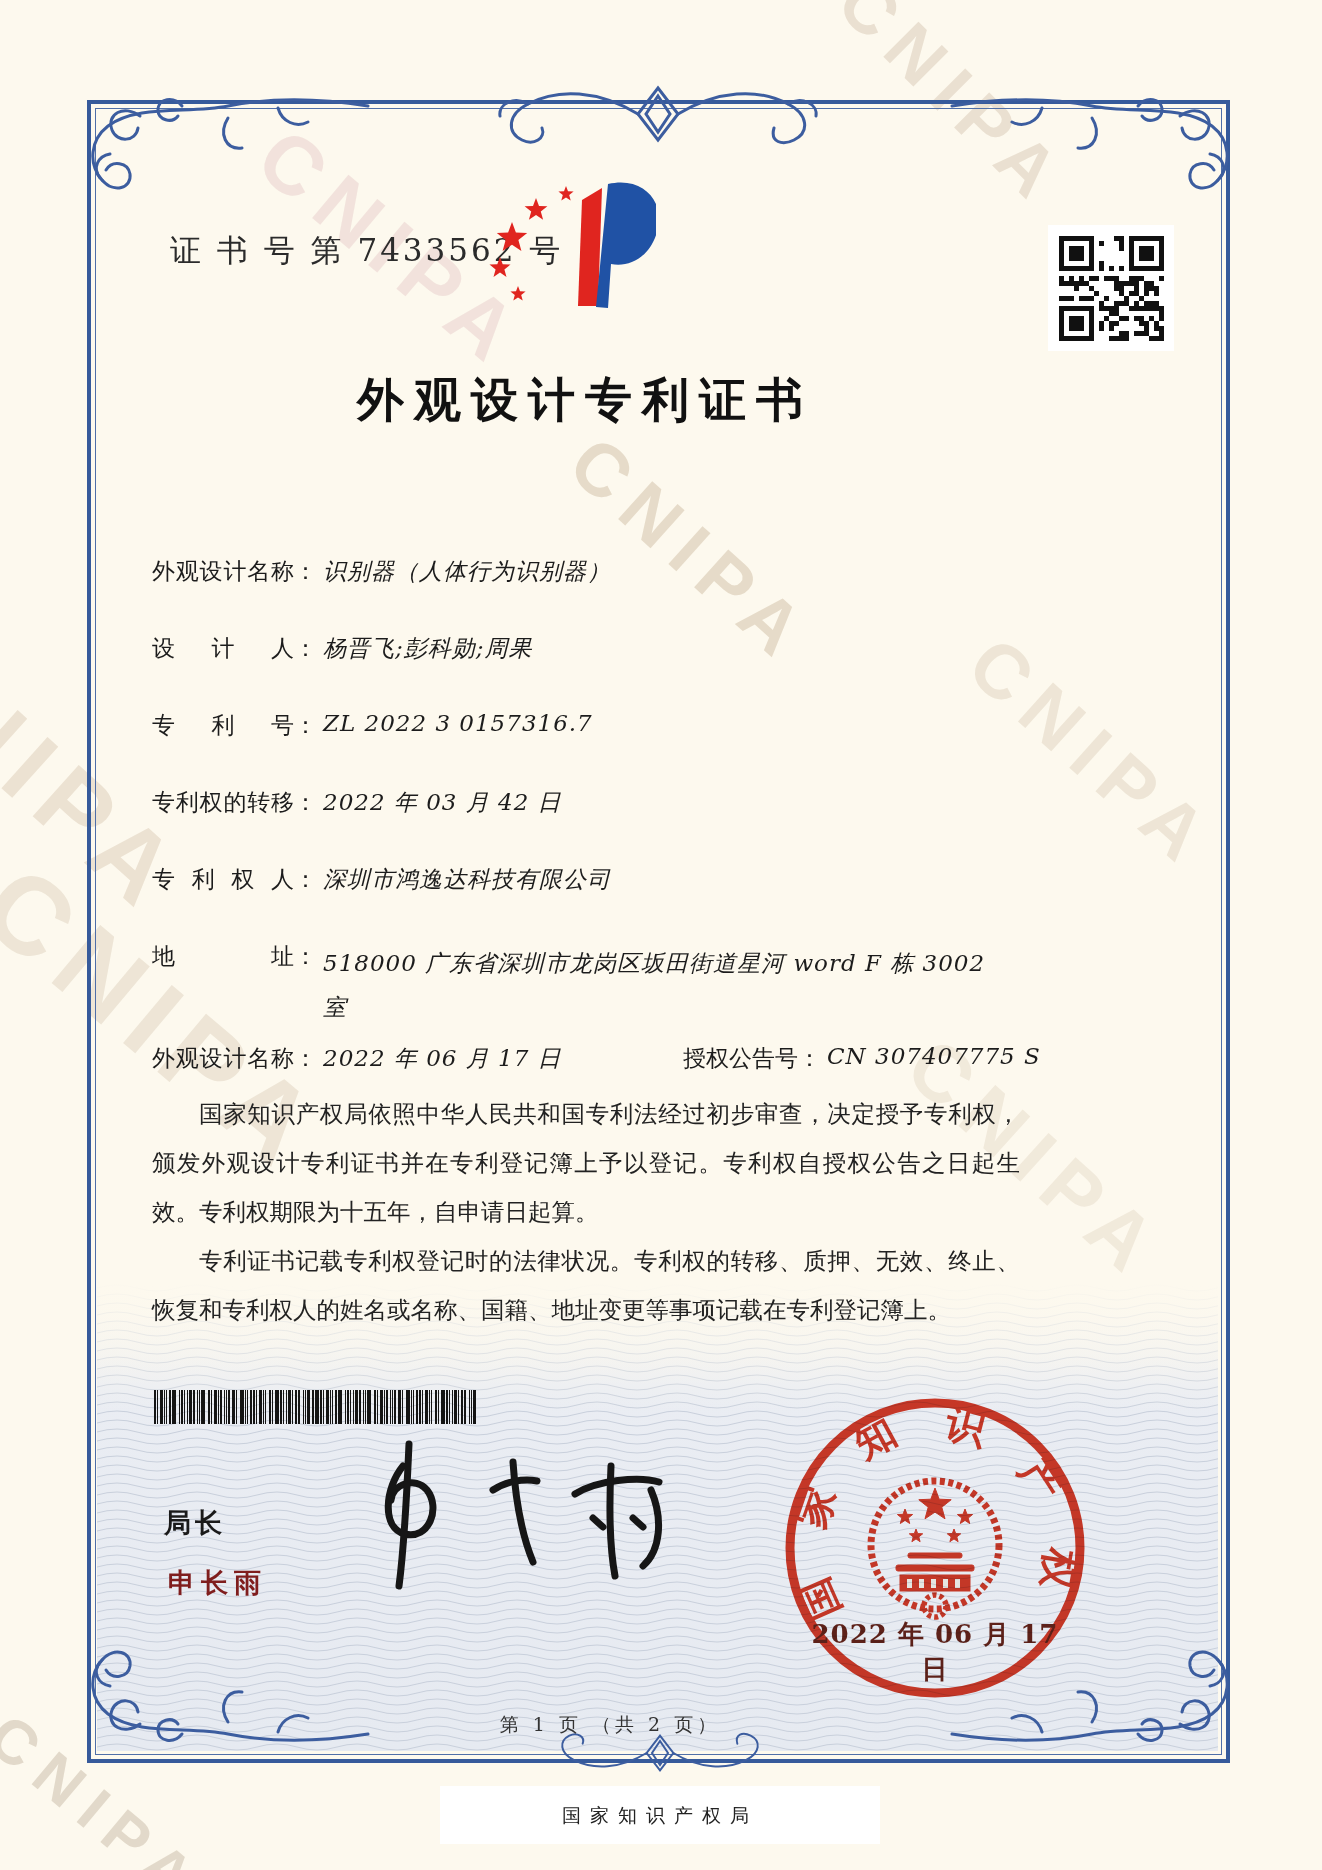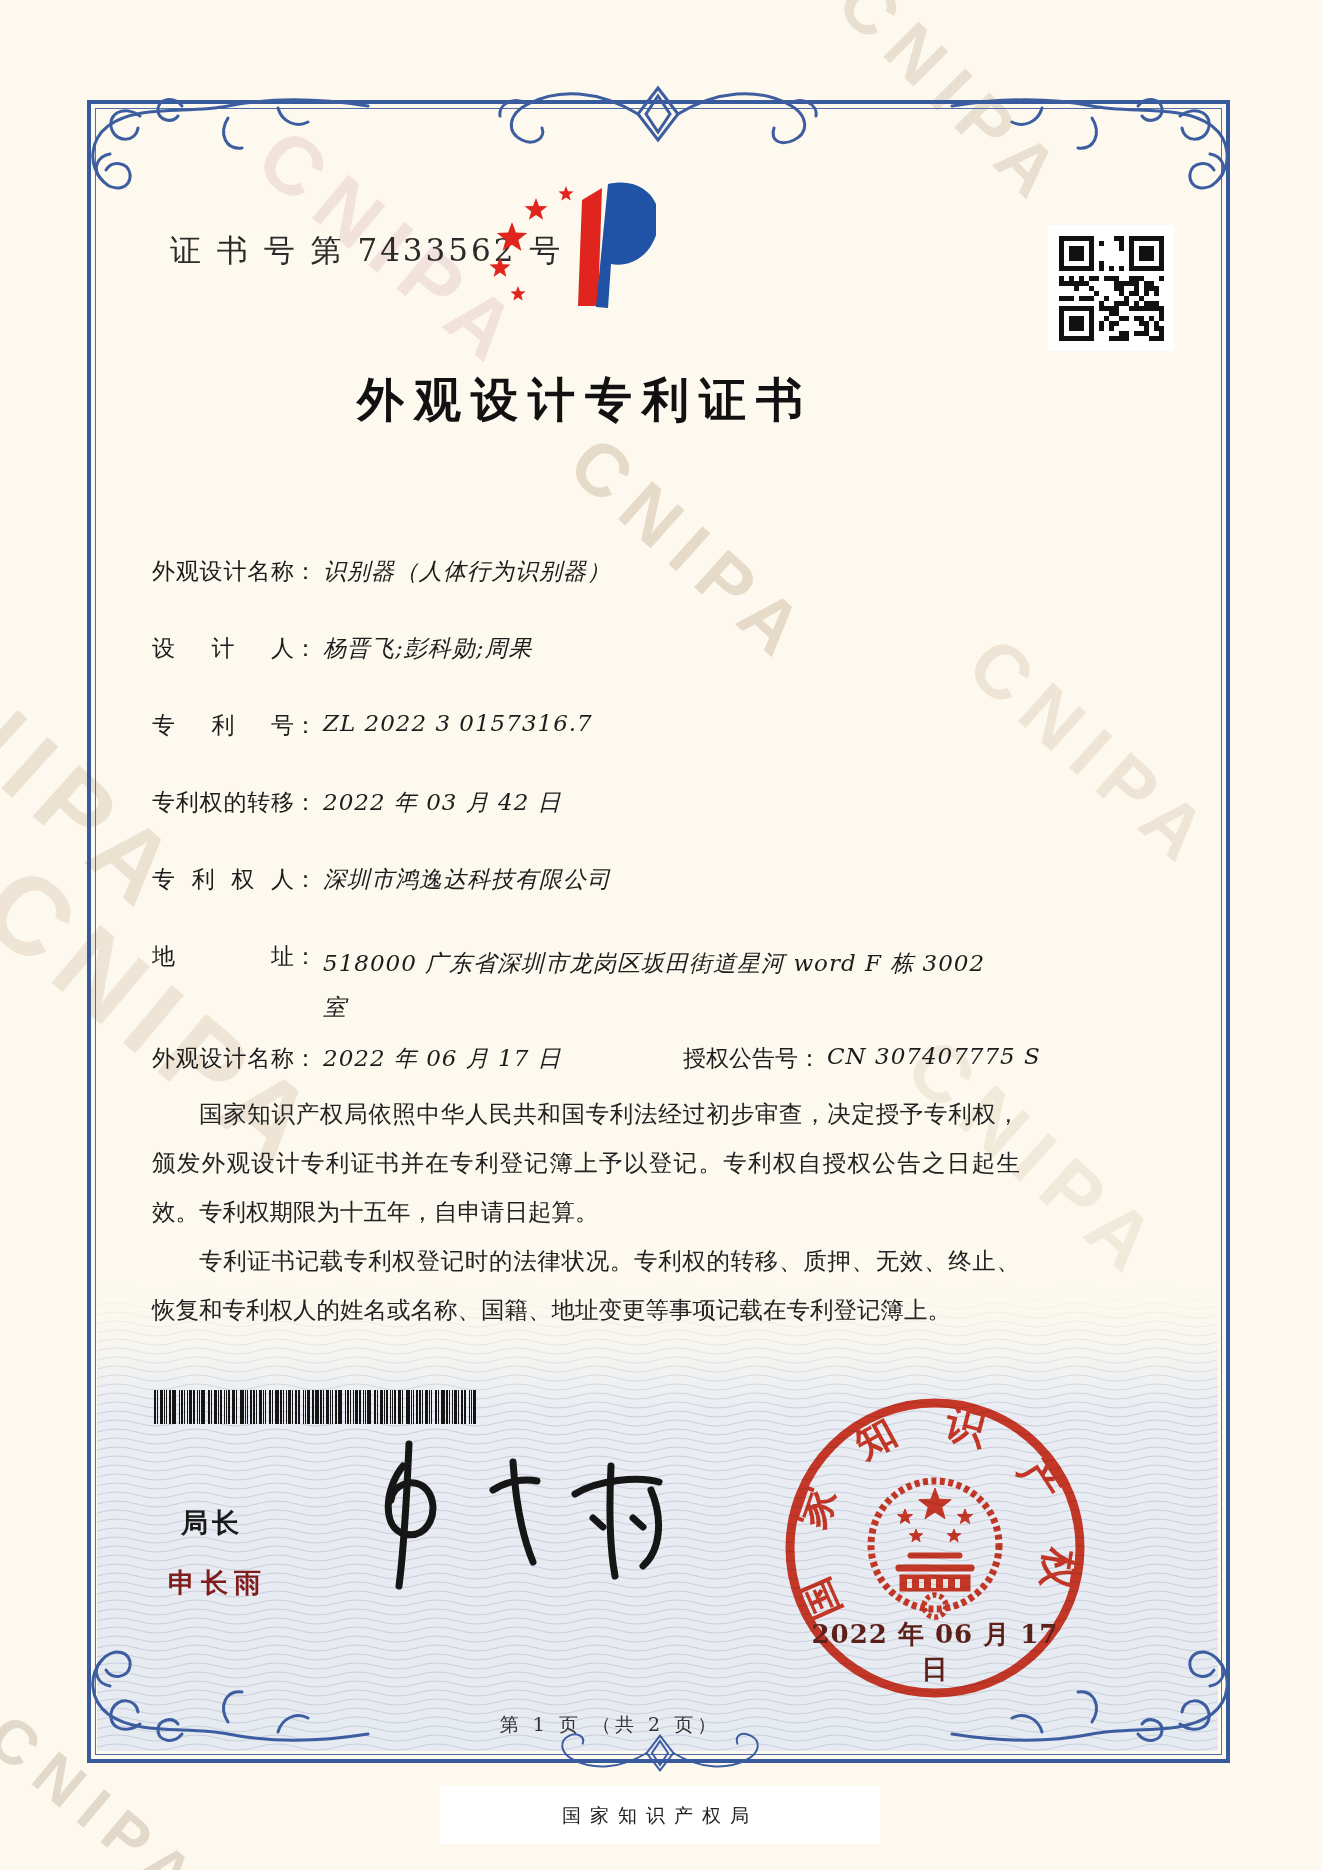--- a/index.html
+++ b/index.html
@@ -44,21 +44,21 @@
   .fvalue{display:inline-block;margin-left:6px;vertical-align:top;white-space:pre-line;letter-spacing:1px;font-style:italic;}
   .fvalue.wrap{width:670px;white-space:pre-line;line-height:44px;}
   .grant{position:absolute;left:152px;top:1043px;font-size:23px;z-index:3;white-space:nowrap;}
   .grant .right{position:absolute;left:531px;top:0;}
   
   .paras{position:absolute;left:152px;top:1090px;width:868px;z-index:3;
     font-size:23.5px;line-height:49px;text-align:justify;color:#222;}
   .paras p{margin:0;text-indent:2em;}
   
   .barcode{position:absolute;left:152px;top:1390px;z-index:3;}
-  .signer-title{position:absolute;left:181px;top:1505px;font-size:27px;letter-spacing:4px;z-index:3;color:#1a1a1a;font-weight:bold;text-align:right;}
+  .signer-title{position:absolute;left:164px;top:1505px;font-size:27px;letter-spacing:4px;z-index:3;color:#1a1a1a;font-weight:bold;text-align:right;}
   .signer-name{position:absolute;left:168px;top:1565px;font-size:27px;letter-spacing:6px;z-index:3;color:#7f1d1d;font-weight:bold;}
   .signature{position:absolute;left:345px;top:1428px;z-index:3;}
   .signature path{stroke:#161616;stroke-width:7;fill:none;stroke-linecap:round;stroke-linejoin:round;}
   .seal{position:absolute;left:780px;top:1393px;width:310px;height:310px;z-index:4;
     mix-blend-mode:multiply;opacity:.95;}
   .seal-date{position:absolute;left:30px;top:224px;width:250px;text-align:center;
     font-size:26px;font-weight:bold;color:#5e170d;letter-spacing:1px;}
   .page-ind{position:absolute;left:400px;top:1712px;width:420px;text-align:center;
     font-size:19px;letter-spacing:4px;z-index:3;color:#333;}
   .cont-note{position:absolute;left:440px;top:1786px;width:440px;height:58px;background:#ffffff;

